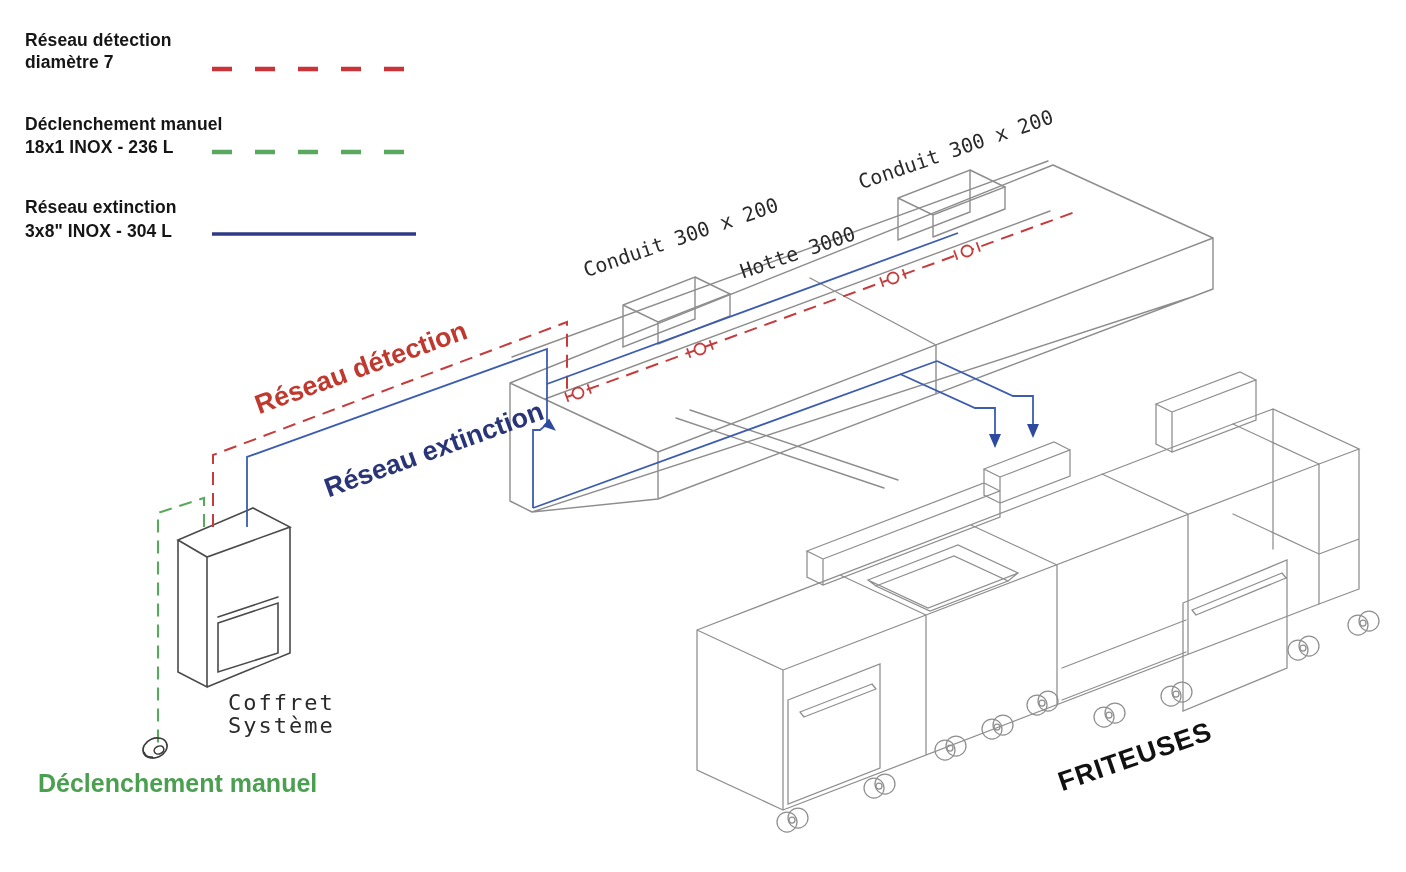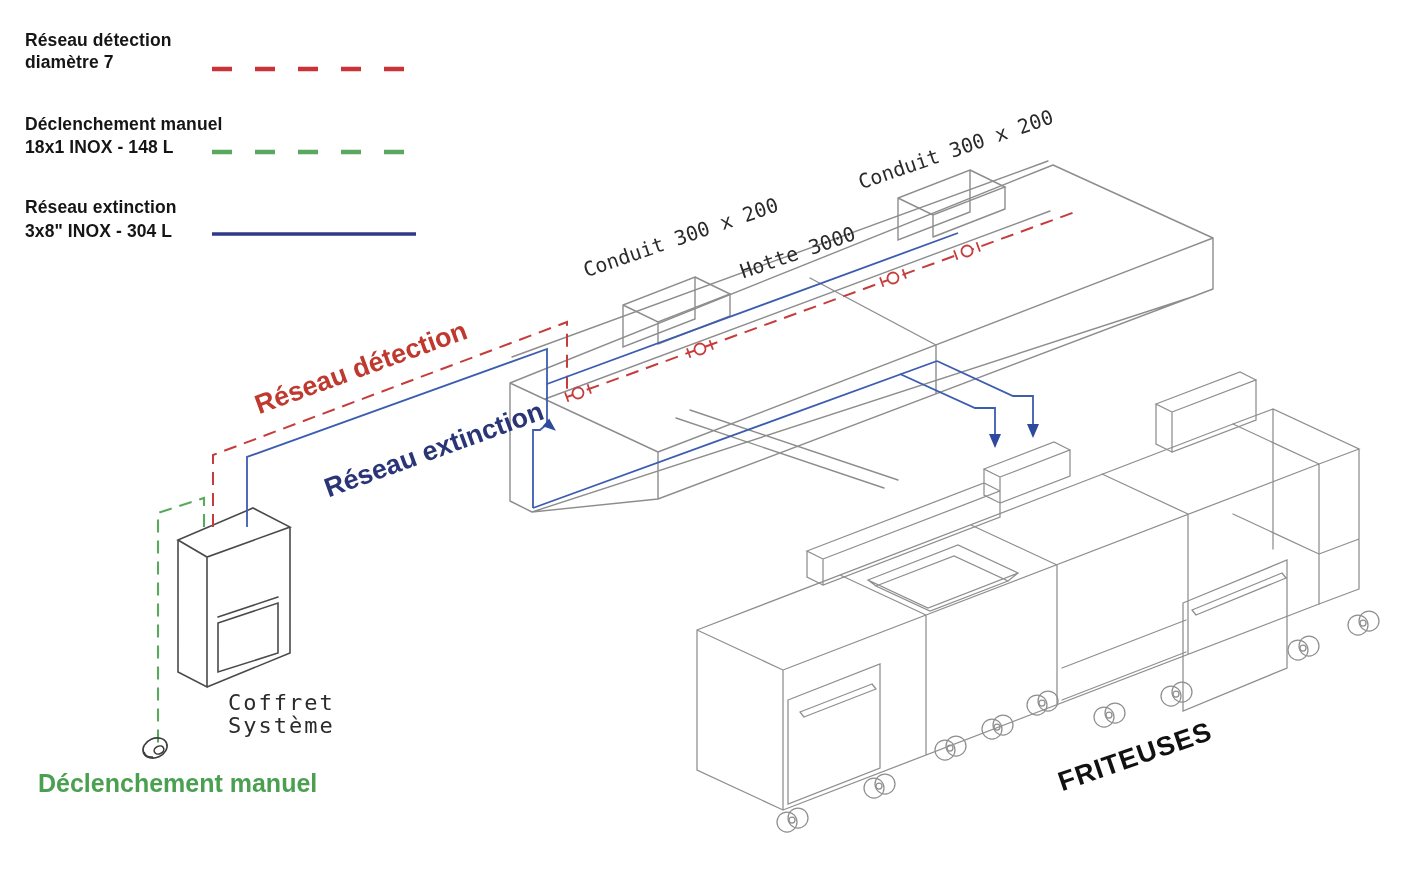--- a/index.html
+++ b/index.html
@@ -38,21 +38,21 @@
 <div class="canvas">
 
   <div class="legend">
     <div class="leg-text" style="top:0px">Réseau détection</div>
     <div class="leg-text" style="top:22px">diamètre 7</div>
     <svg class="leg-swatch" style="top:34px" viewBox="0 0 212 10">
       <line x1="4" y1="5" x2="208" y2="5" stroke="#cb3338" stroke-width="4.5" stroke-dasharray="20 23"></line>
     </svg>
 
     <div class="leg-text" style="top:84px">Déclenchement manuel</div>
-    <div class="leg-text" style="top:107px">18x1 INOX - 148 L</div>
+    <div class="leg-text" style="top:107px">18x1 INOX - 236 L</div>
     <svg class="leg-swatch" style="top:117px" viewBox="0 0 212 10">
       <line x1="4" y1="5" x2="208" y2="5" stroke="#5aa85f" stroke-width="4.5" stroke-dasharray="20 23"></line>
     </svg>
 
     <div class="leg-text" style="top:167px">Réseau extinction</div>
     <div class="leg-text" style="top:191px">3x8" INOX - 304 L</div>
     <svg class="leg-swatch" style="top:199px" viewBox="0 0 212 10">
       <line x1="4" y1="5" x2="208" y2="5" stroke="#2e3a85" stroke-width="3.6"></line>
     </svg>
   </div>

